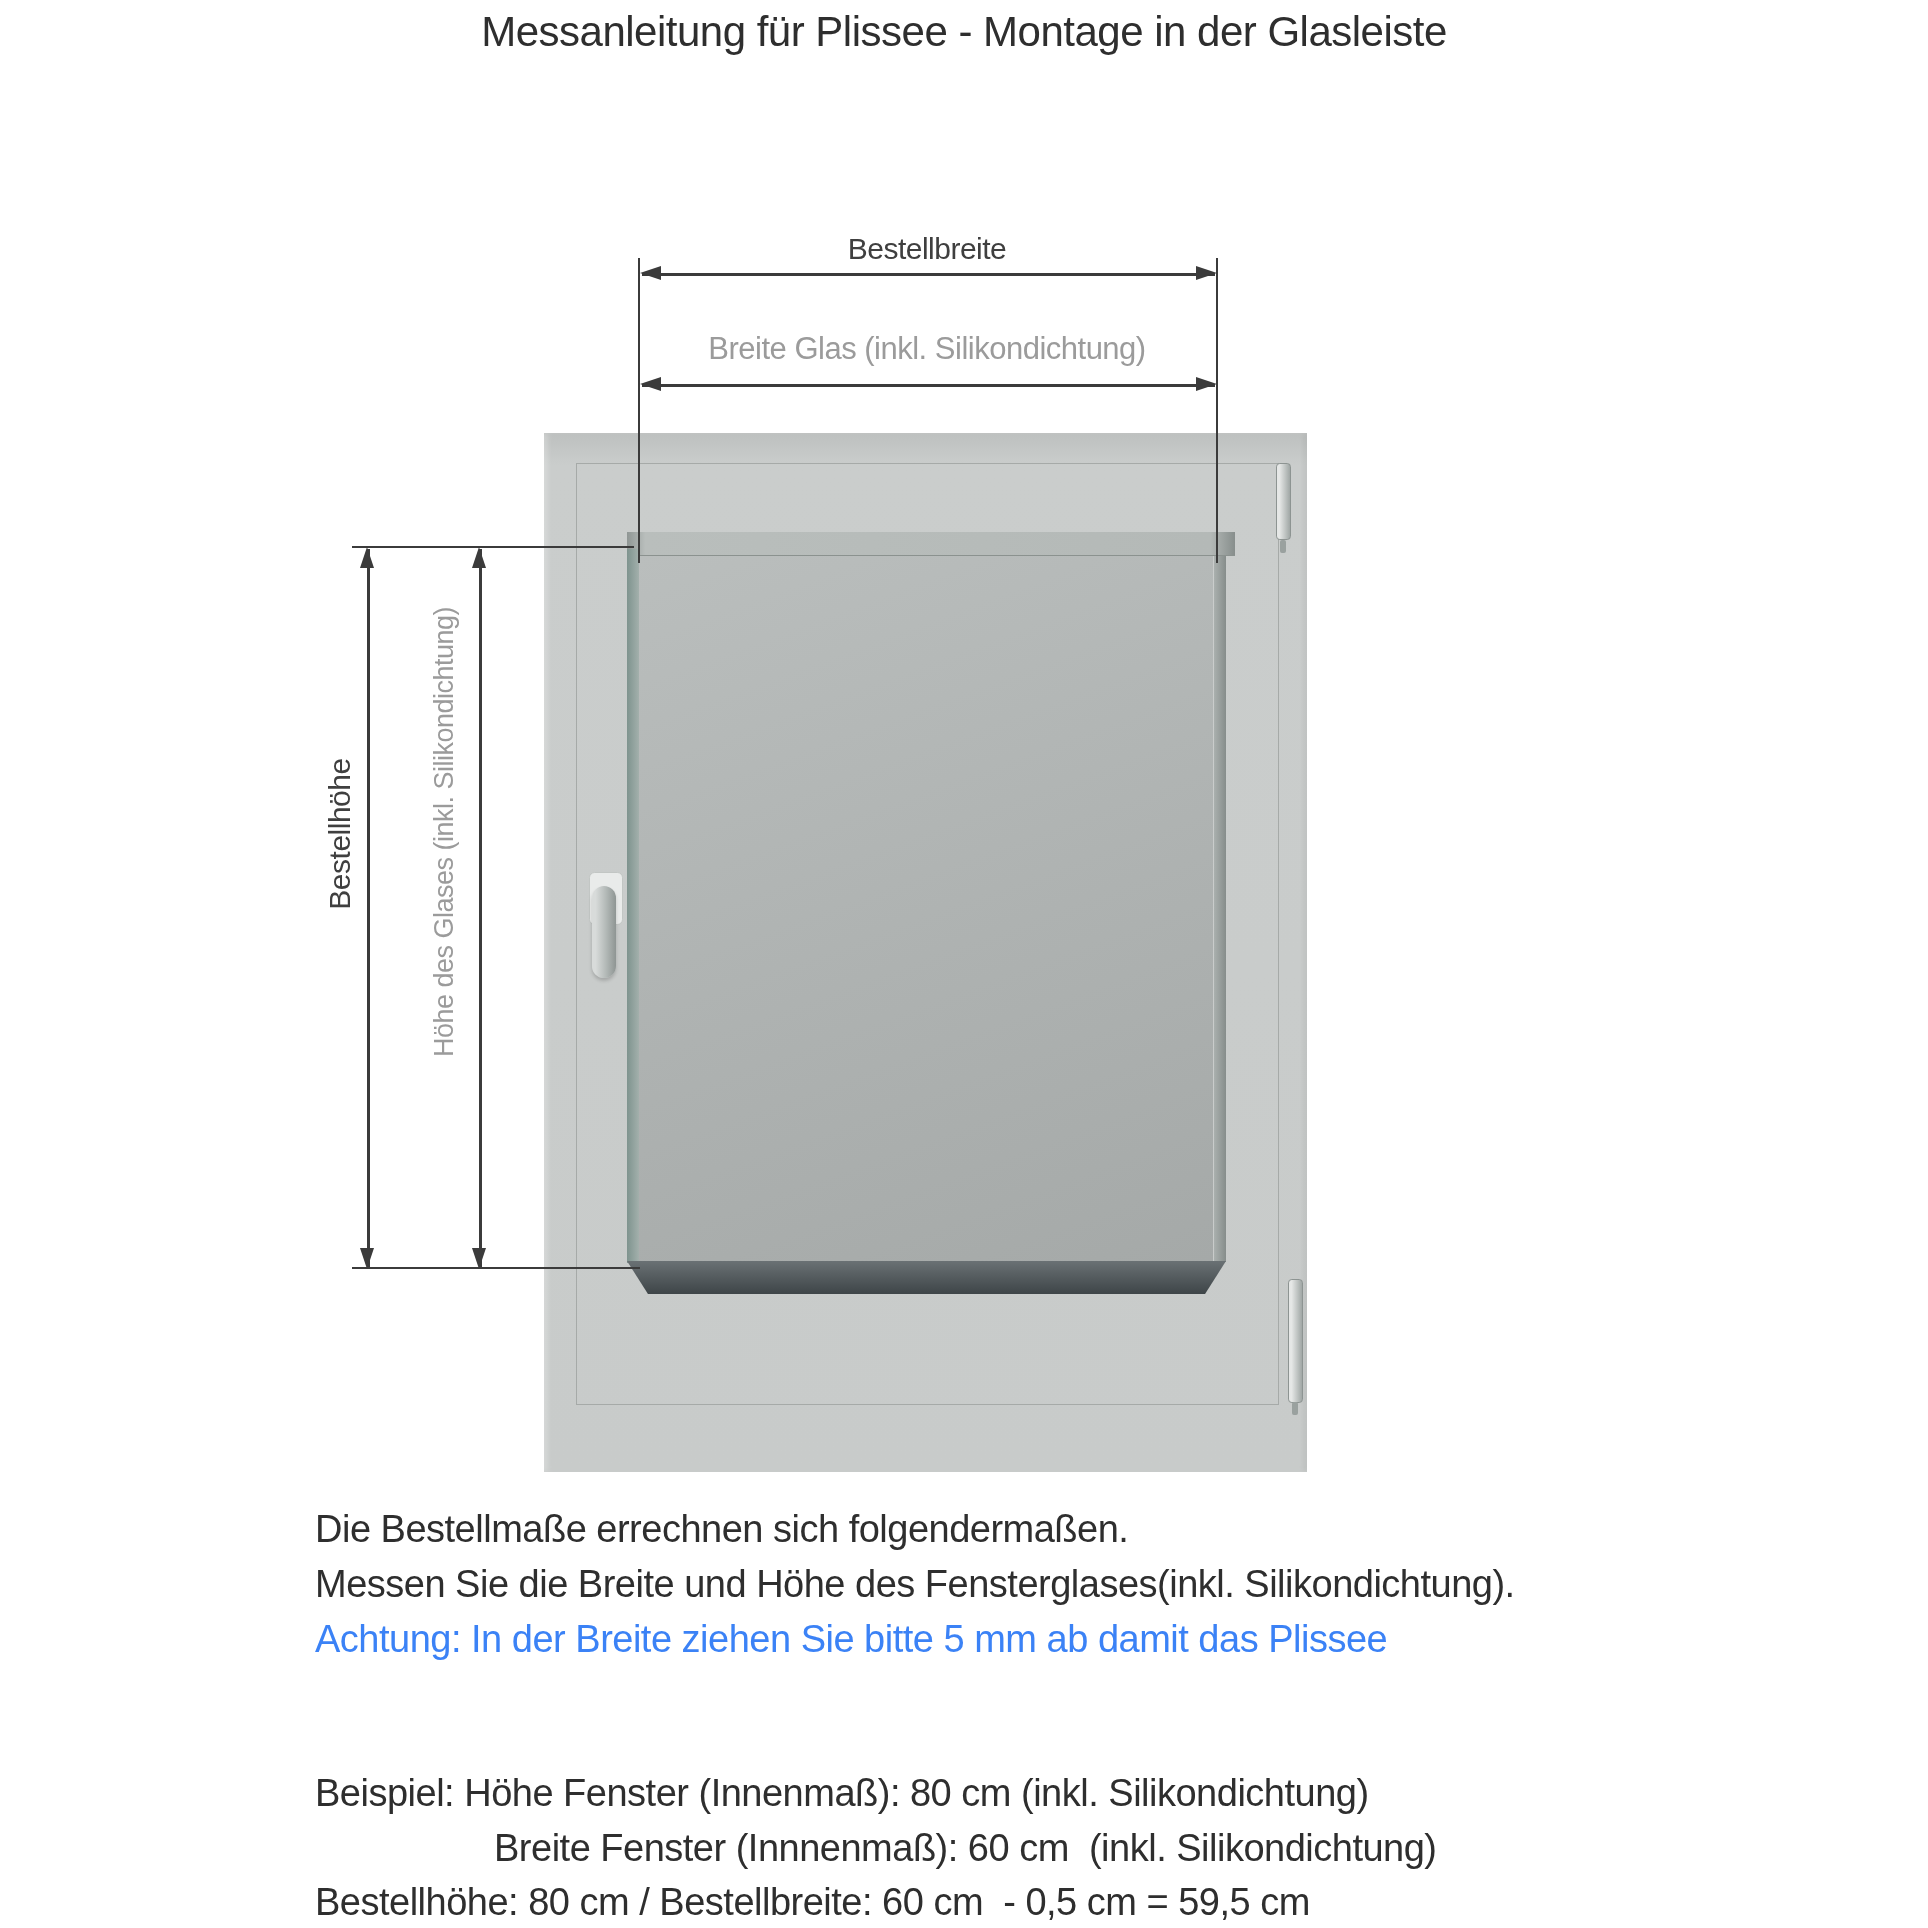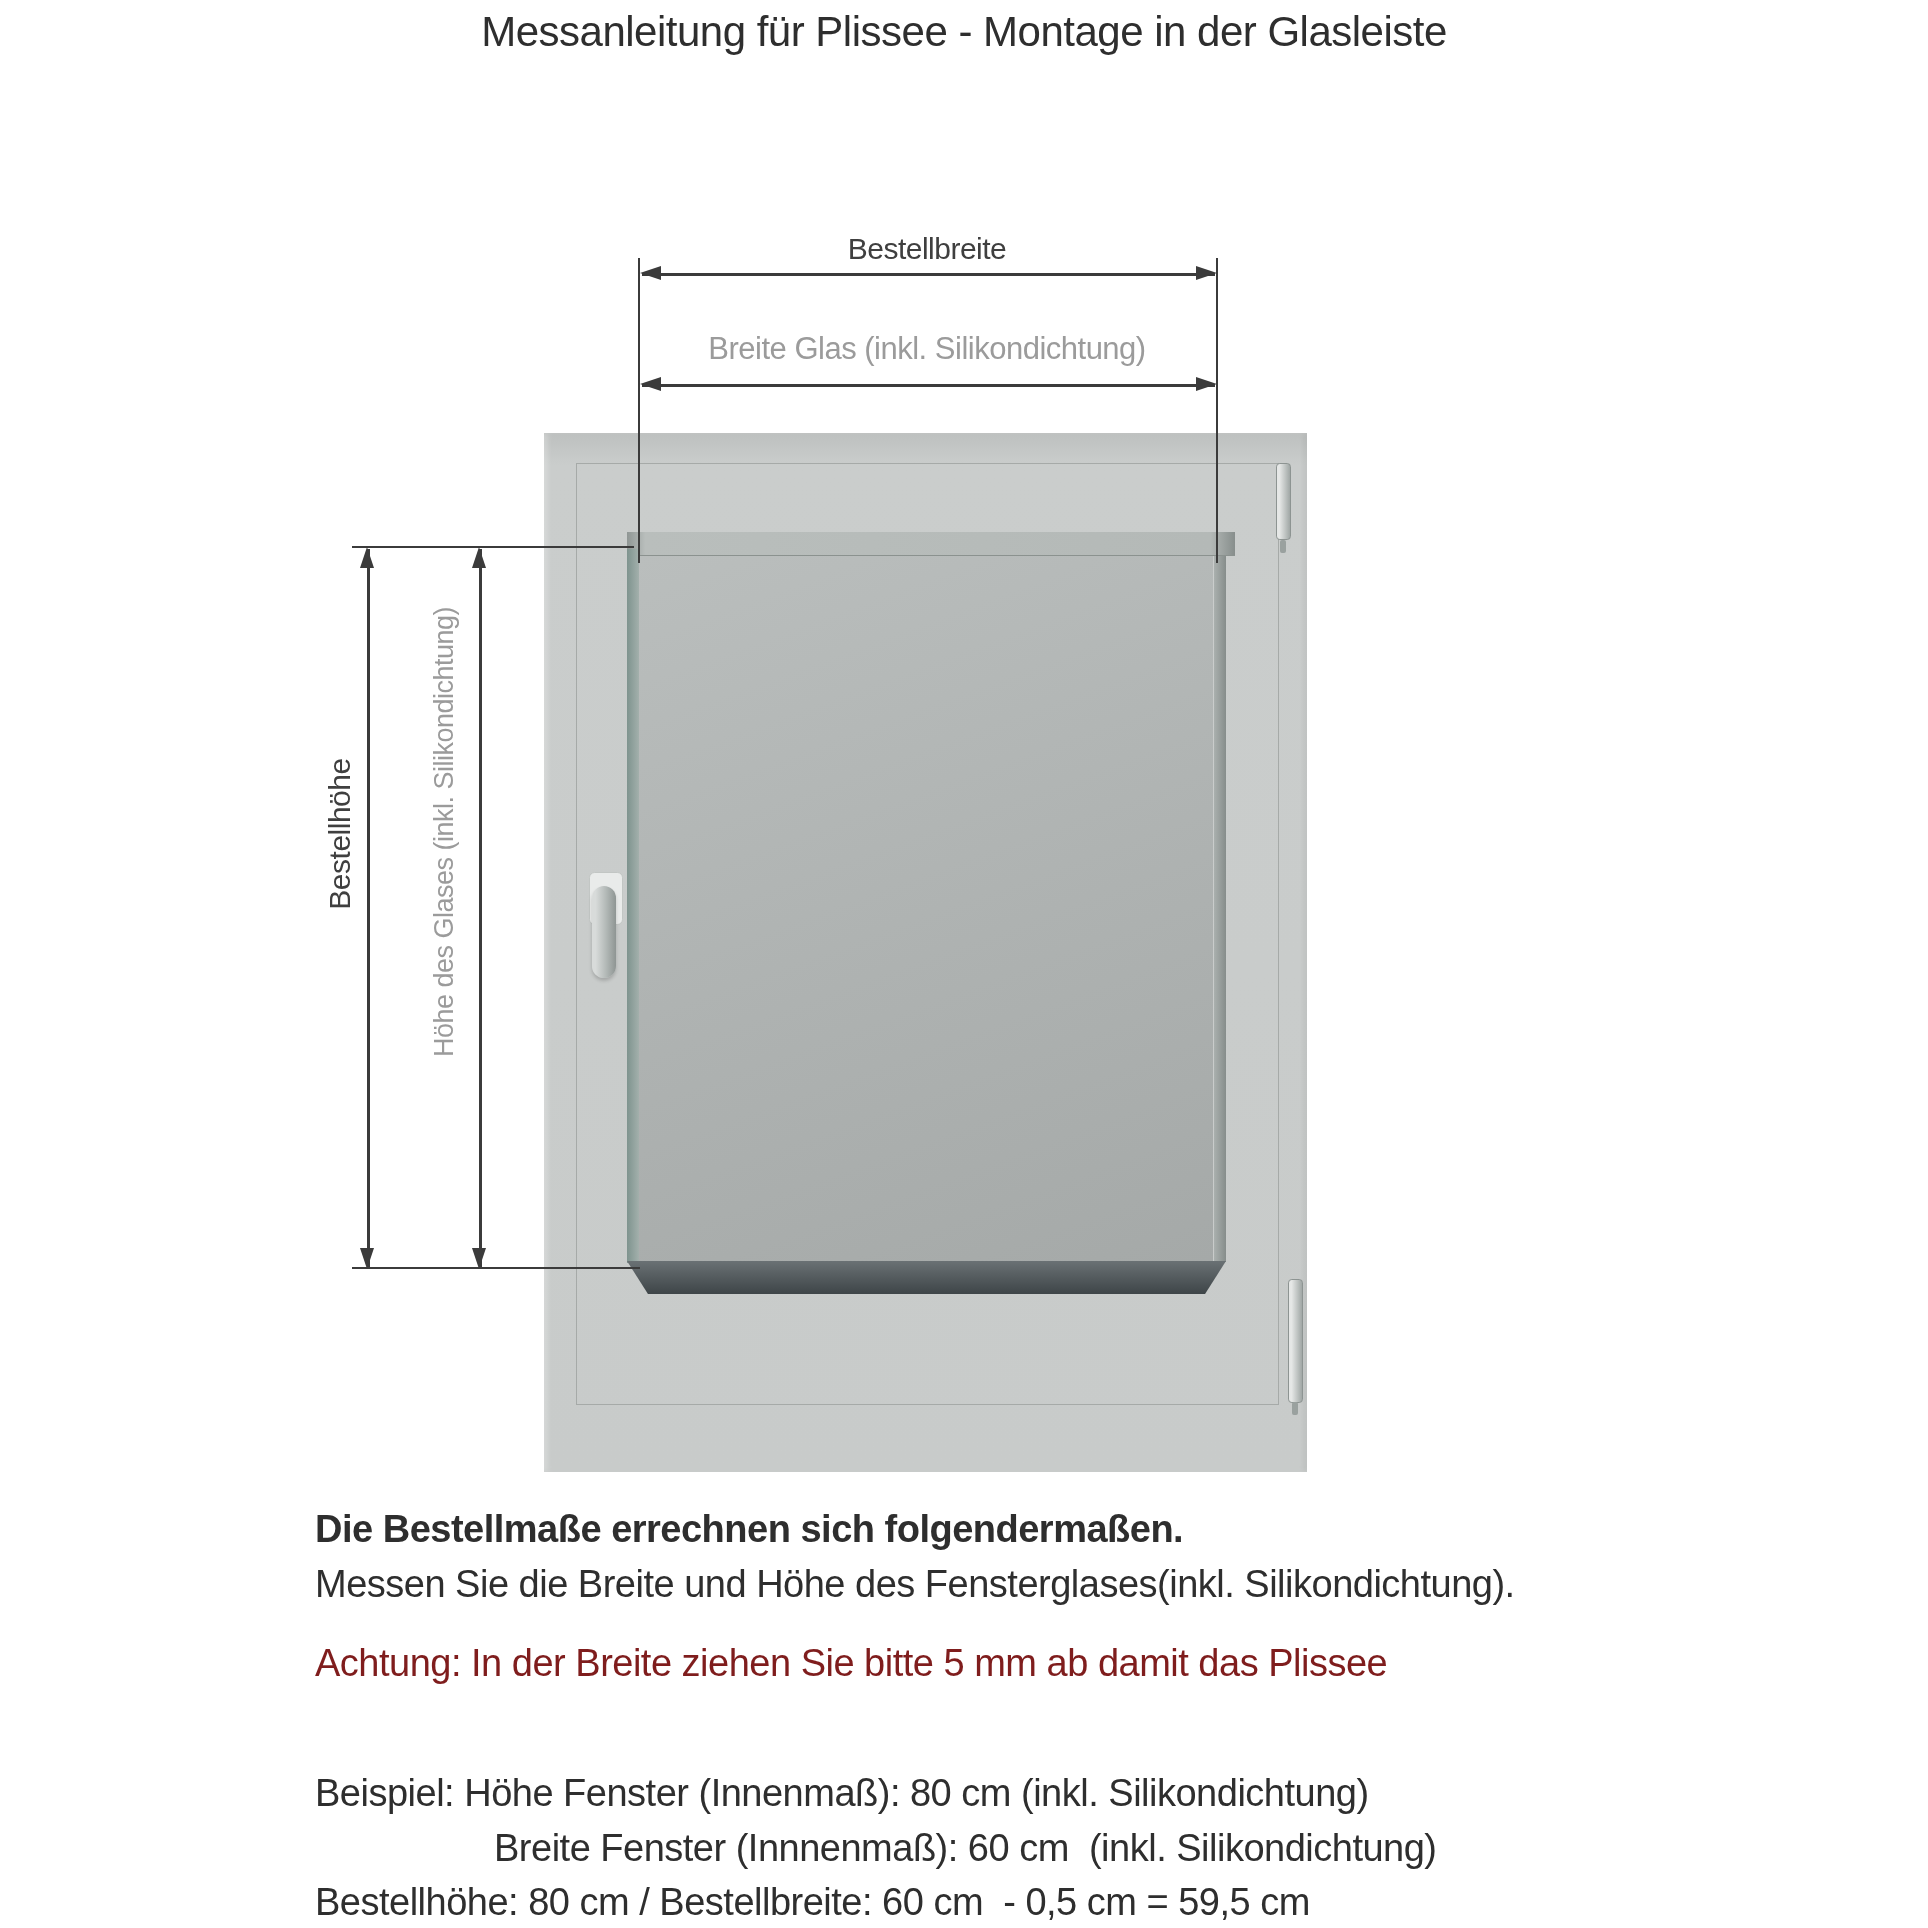--- a/index.html
+++ b/index.html
@@ -110,22 +110,22 @@
   #label-glass-height {
     left:444px; top:832px; transform:translate(-50%,-50%) rotate(-90deg);
     font-size:27px; color:#9b9b9b;
   }
 
   
   .text-line {
     position:absolute; left:315px; font-size:38px; letter-spacing:-0.5px;
     color:#2e2e2e; white-space:pre;
   }
-  .text-red { color:#7f1d1d;margin-top:24px; }
-  #instr-1 { top:1508px;font-weight:bold; }
+  .text-red { color:#3b82f6; }
+  #instr-1 { top:1508px; }
   #instr-2 { top:1563px; }
   #warn-1  { top:1618px; }
   #warn-2  { top:1672px; }
   #ex-1    { top:1772px; }
   #ex-2    { top:1827px; left:494px; }
   #ex-3    { top:1881px; }
 </style>
 </head>
 <body>
 

